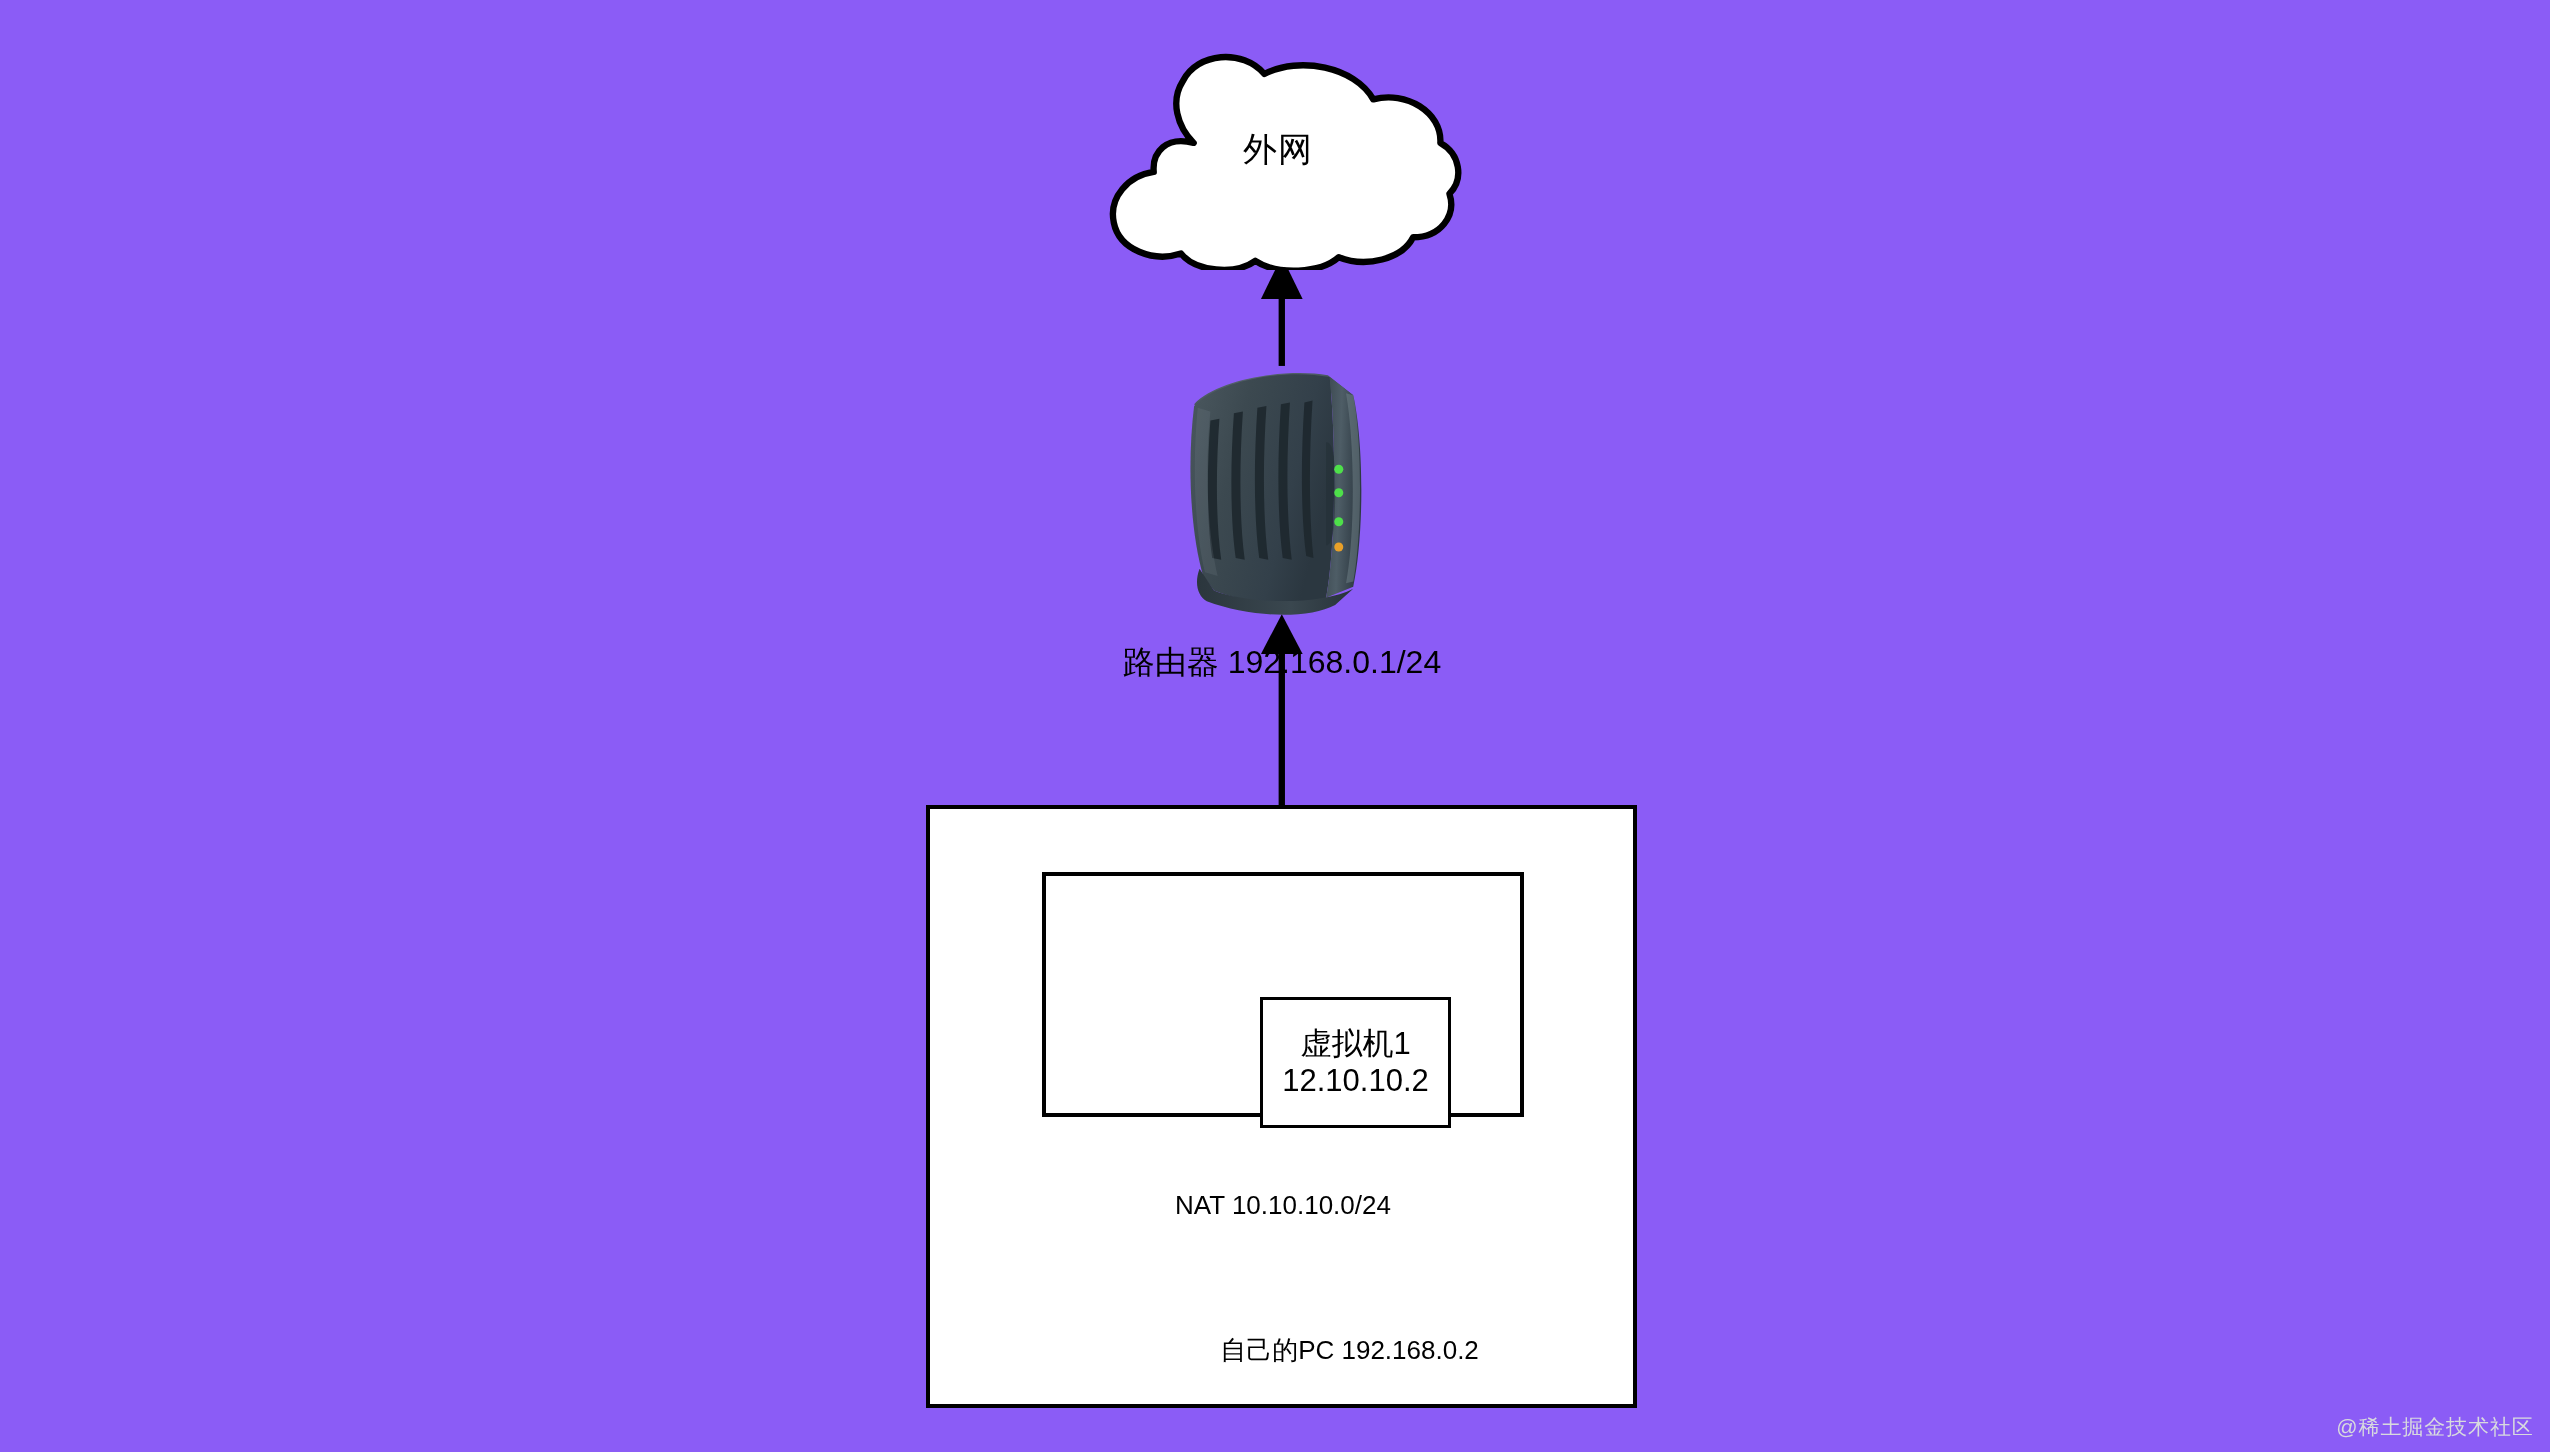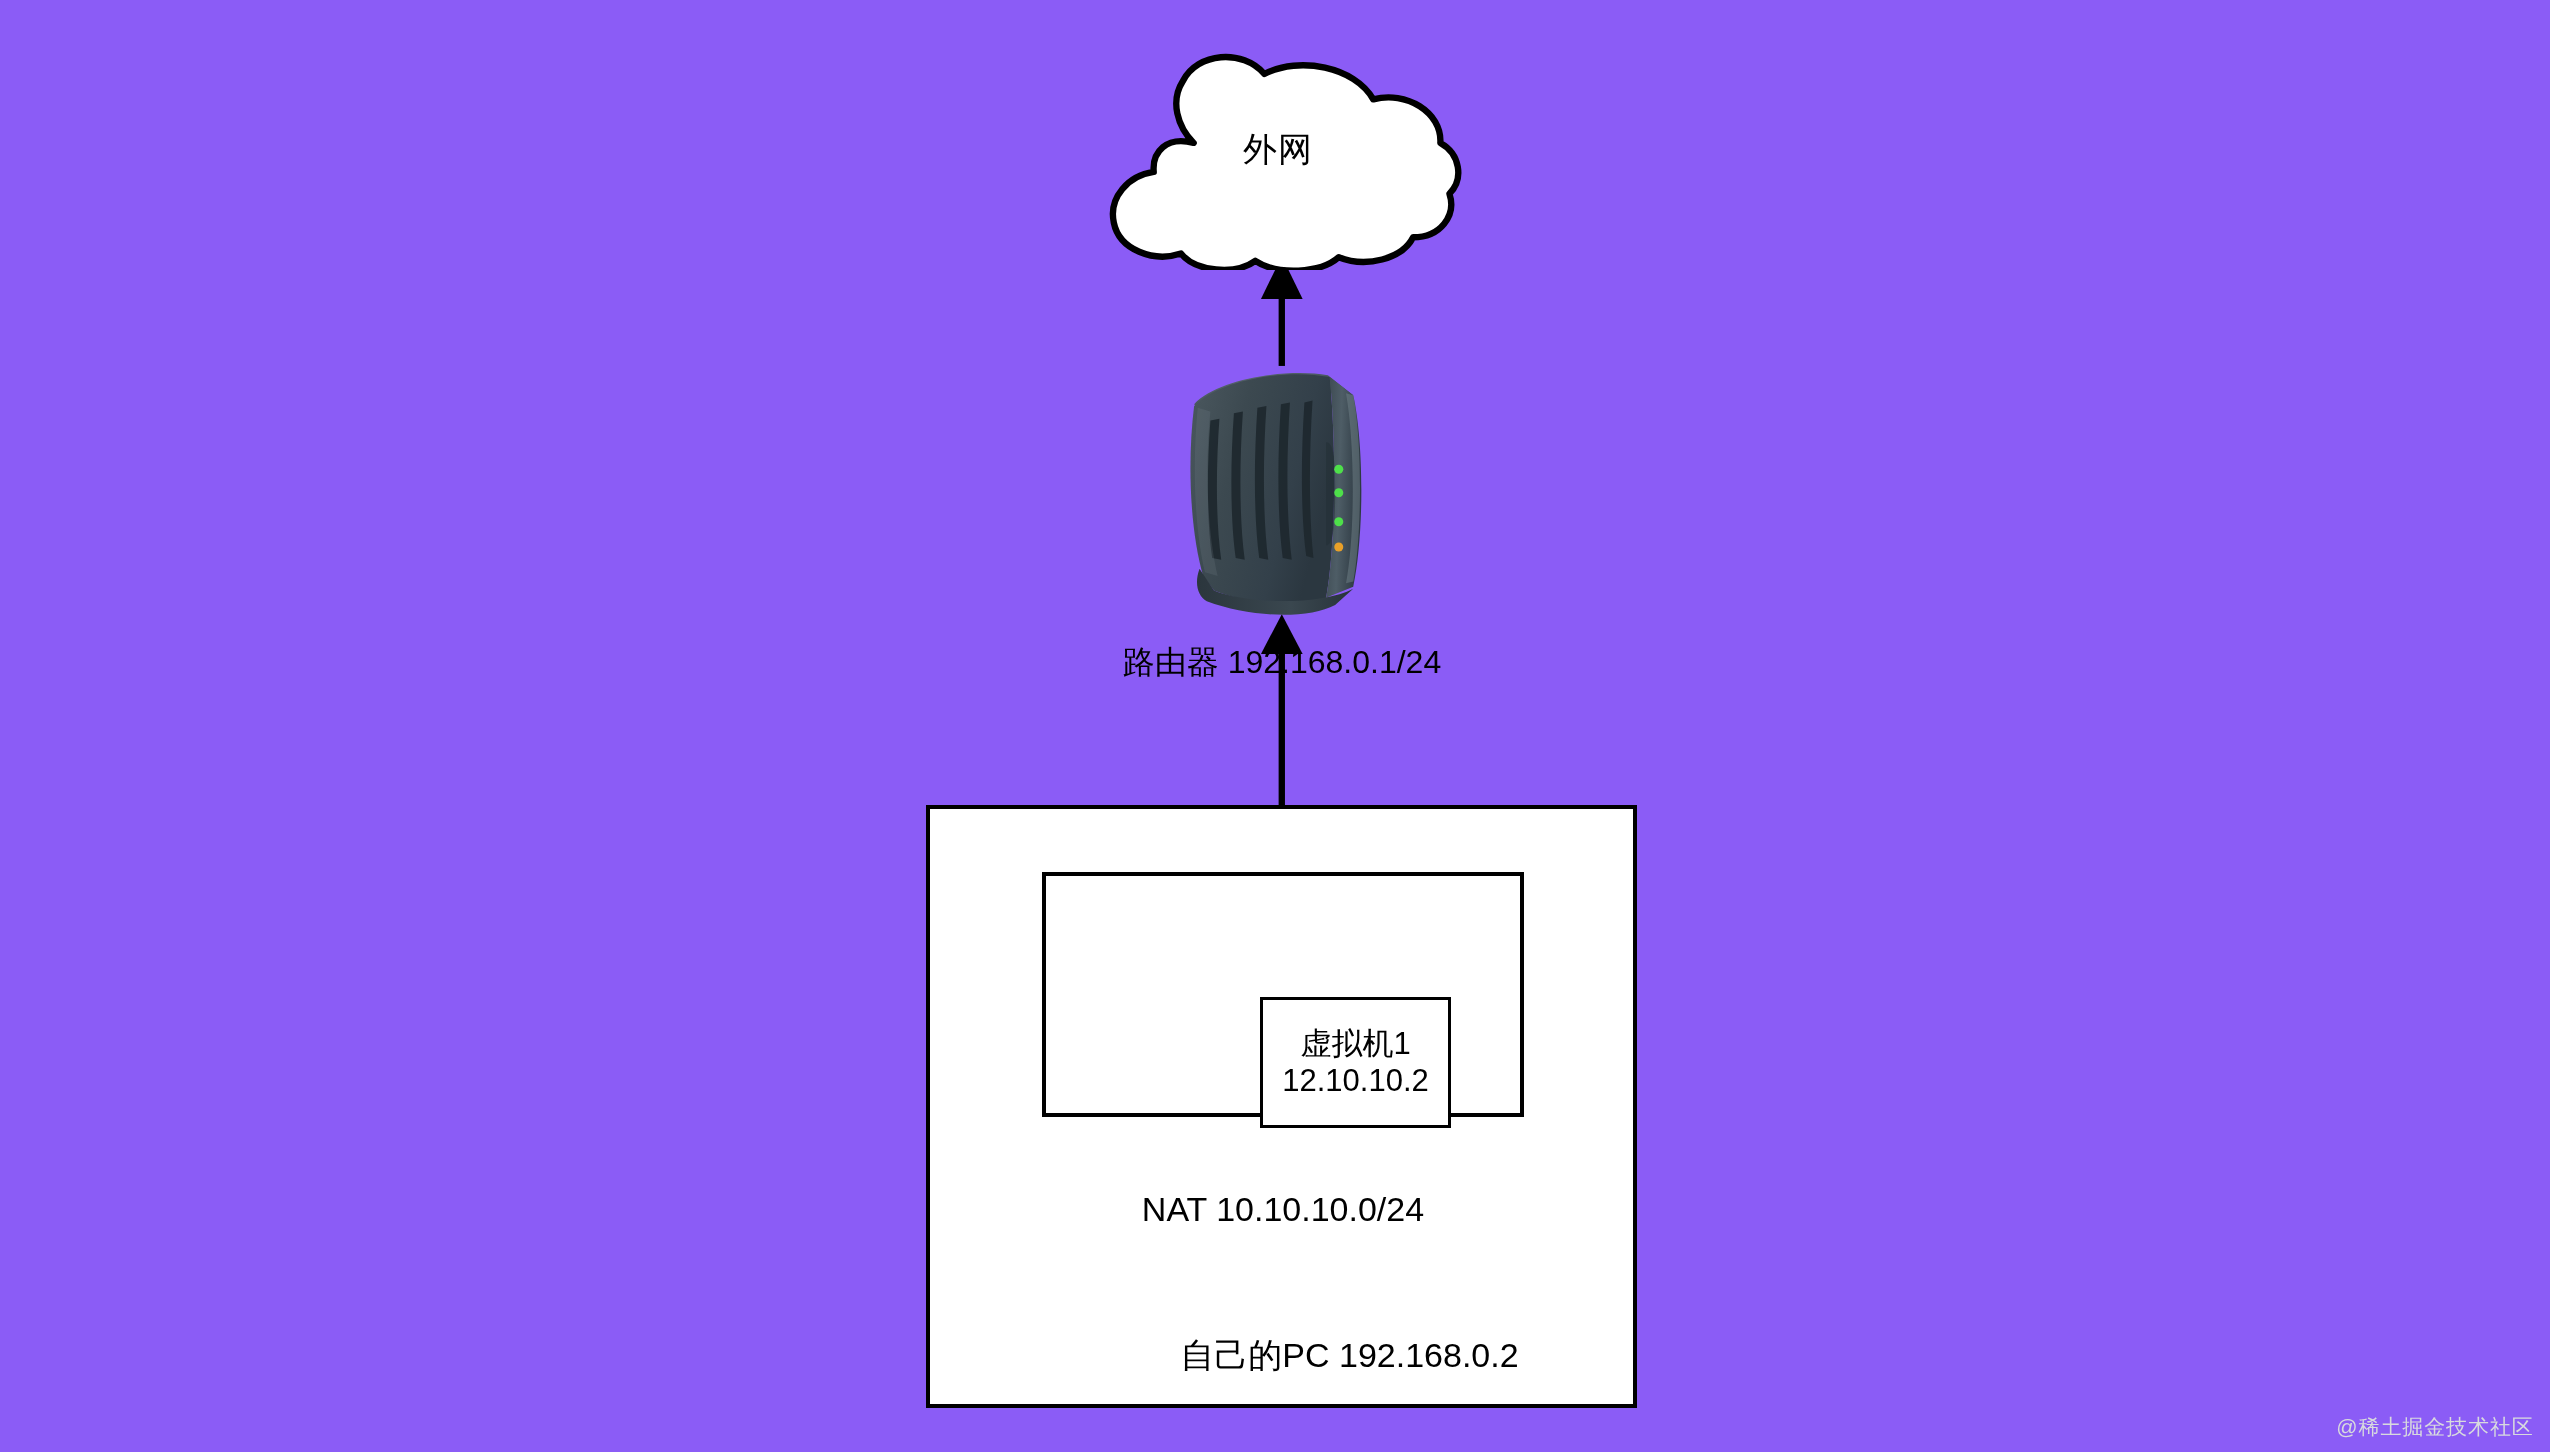--- a/index.html
+++ b/index.html
@@ -91,21 +91,21 @@
     margin-left: 40px;
   }
   .vm-line {
     font-size: 31px;
     color: #000000;
     white-space: nowrap;
   }
 
   .box-label {
     position: absolute;
-    font-size: 34px;
+    font-size: 26px;
     color: #000000;
     white-space: nowrap;
     text-align: center;
   }
   .label-nat {
     left: 1042px;
     top: 1190px;
     width: 482px;
   }
   .label-pc {

